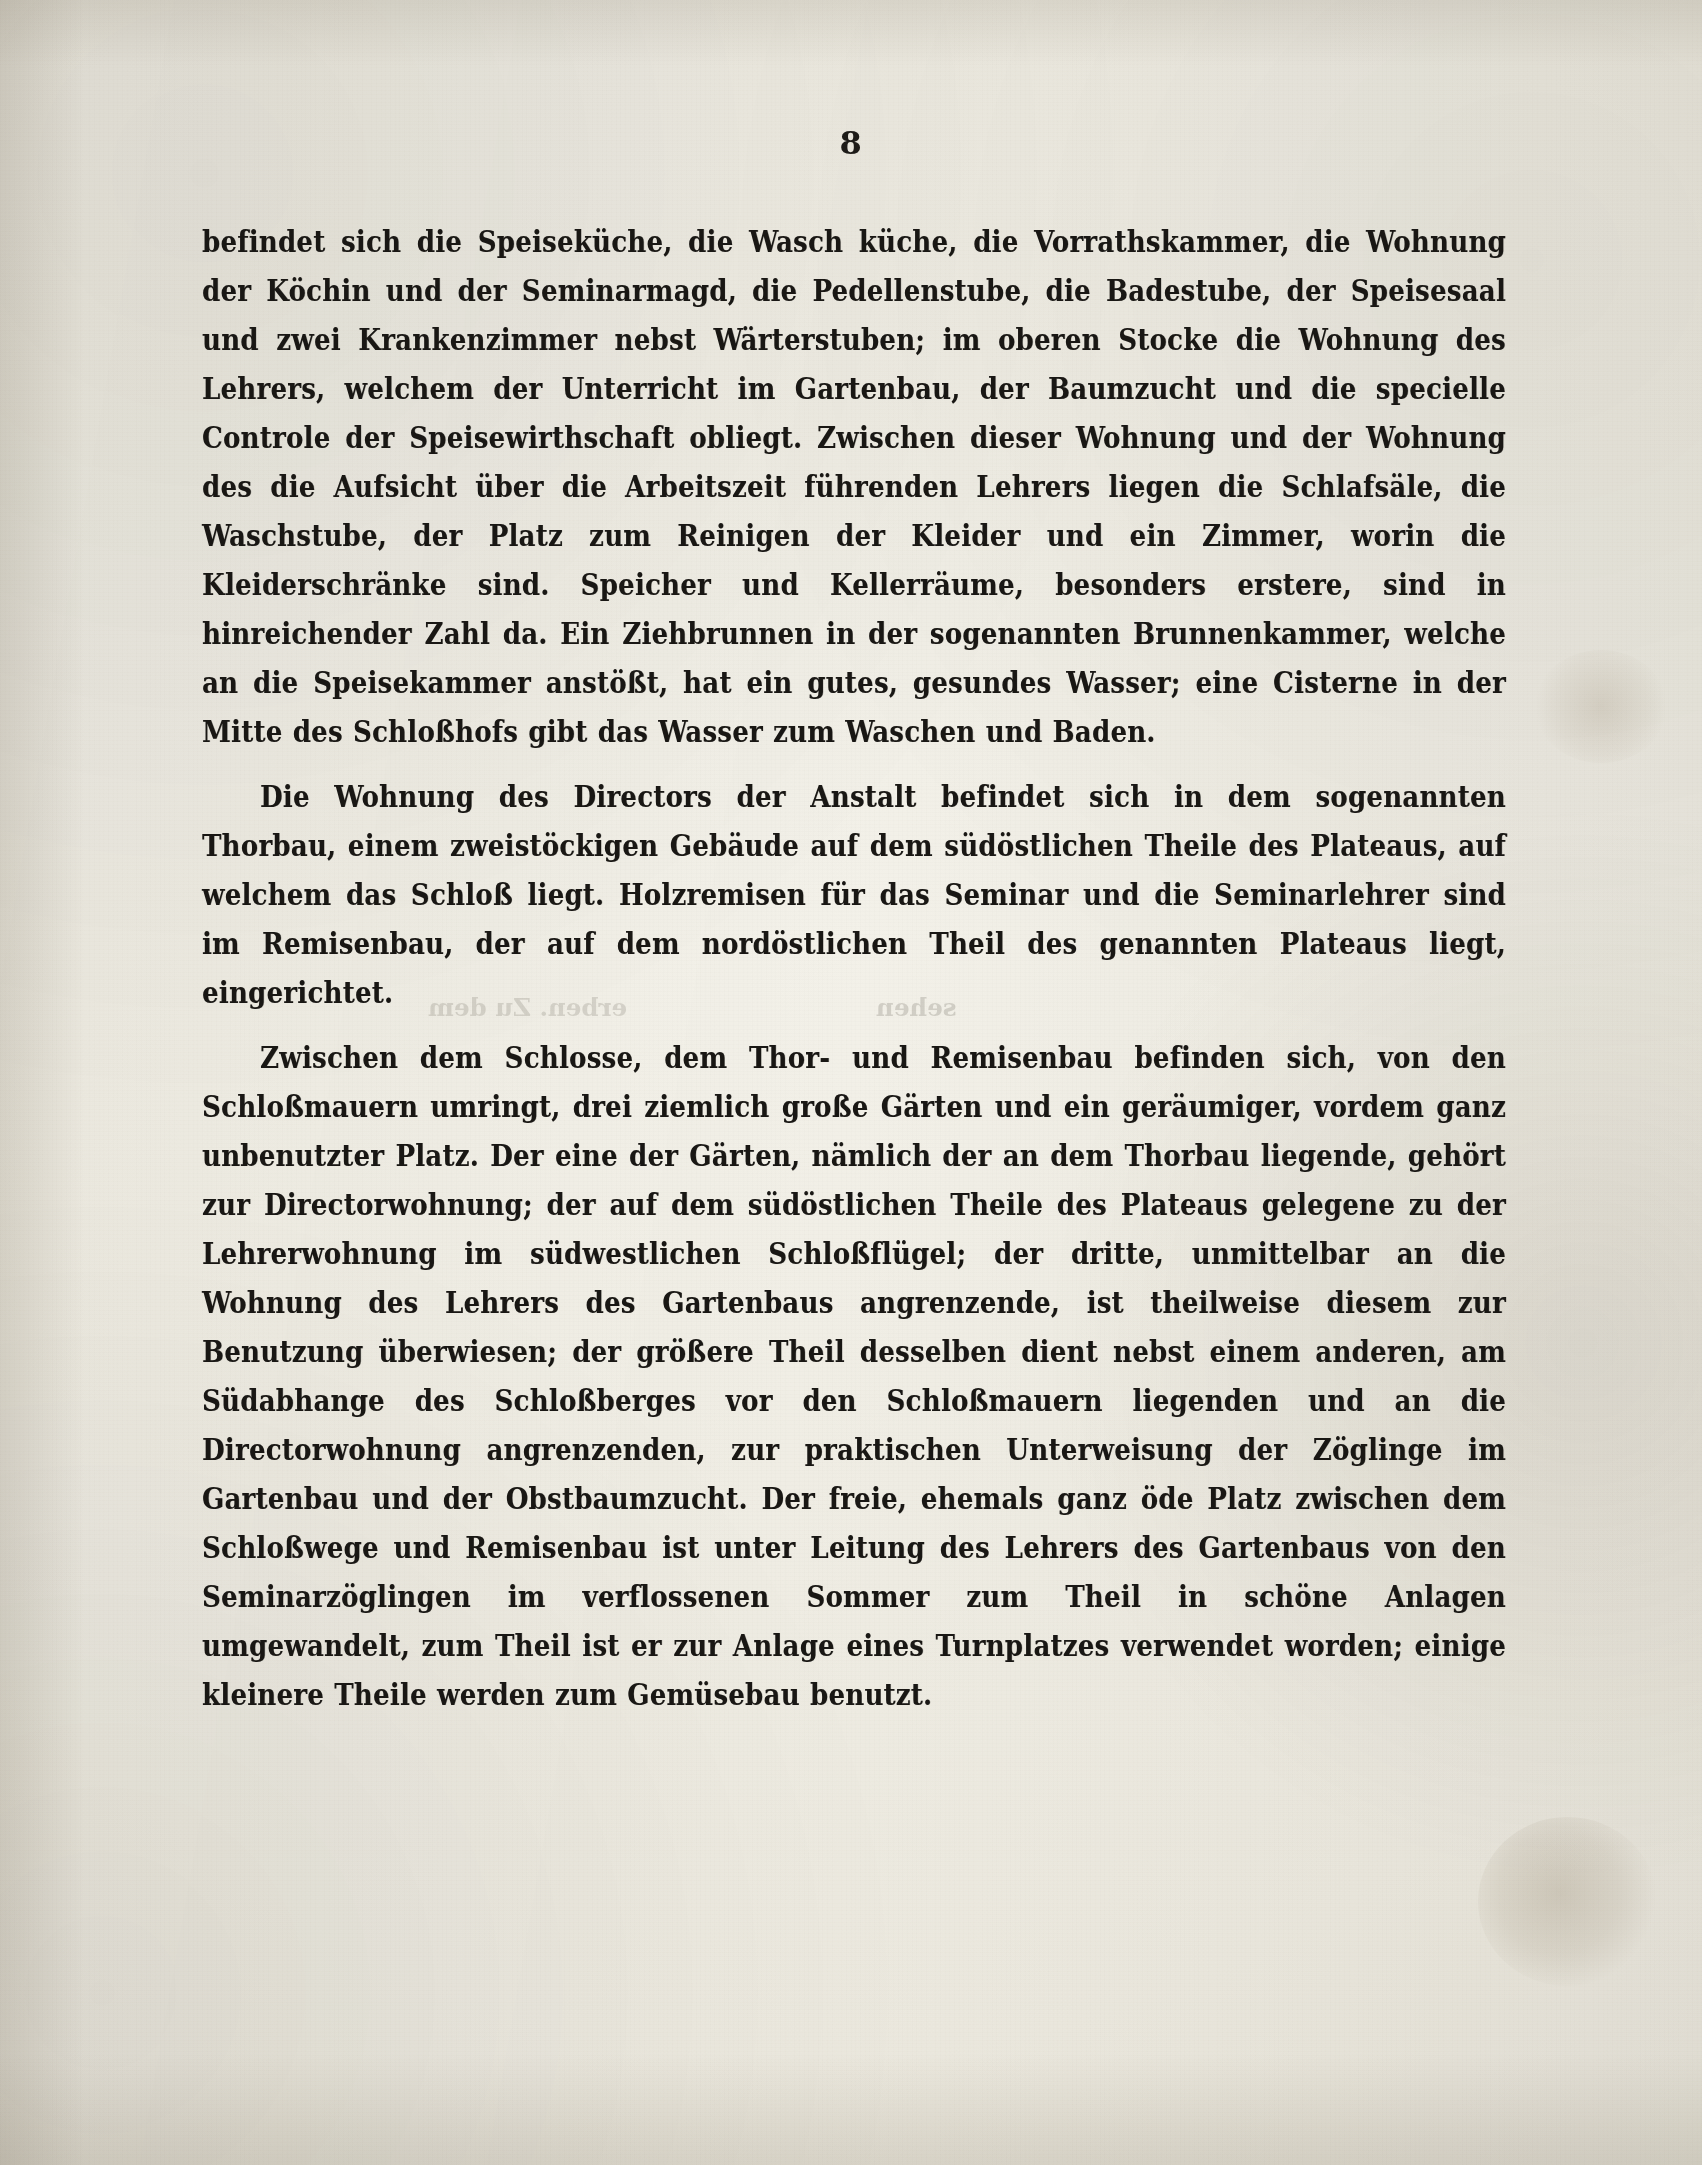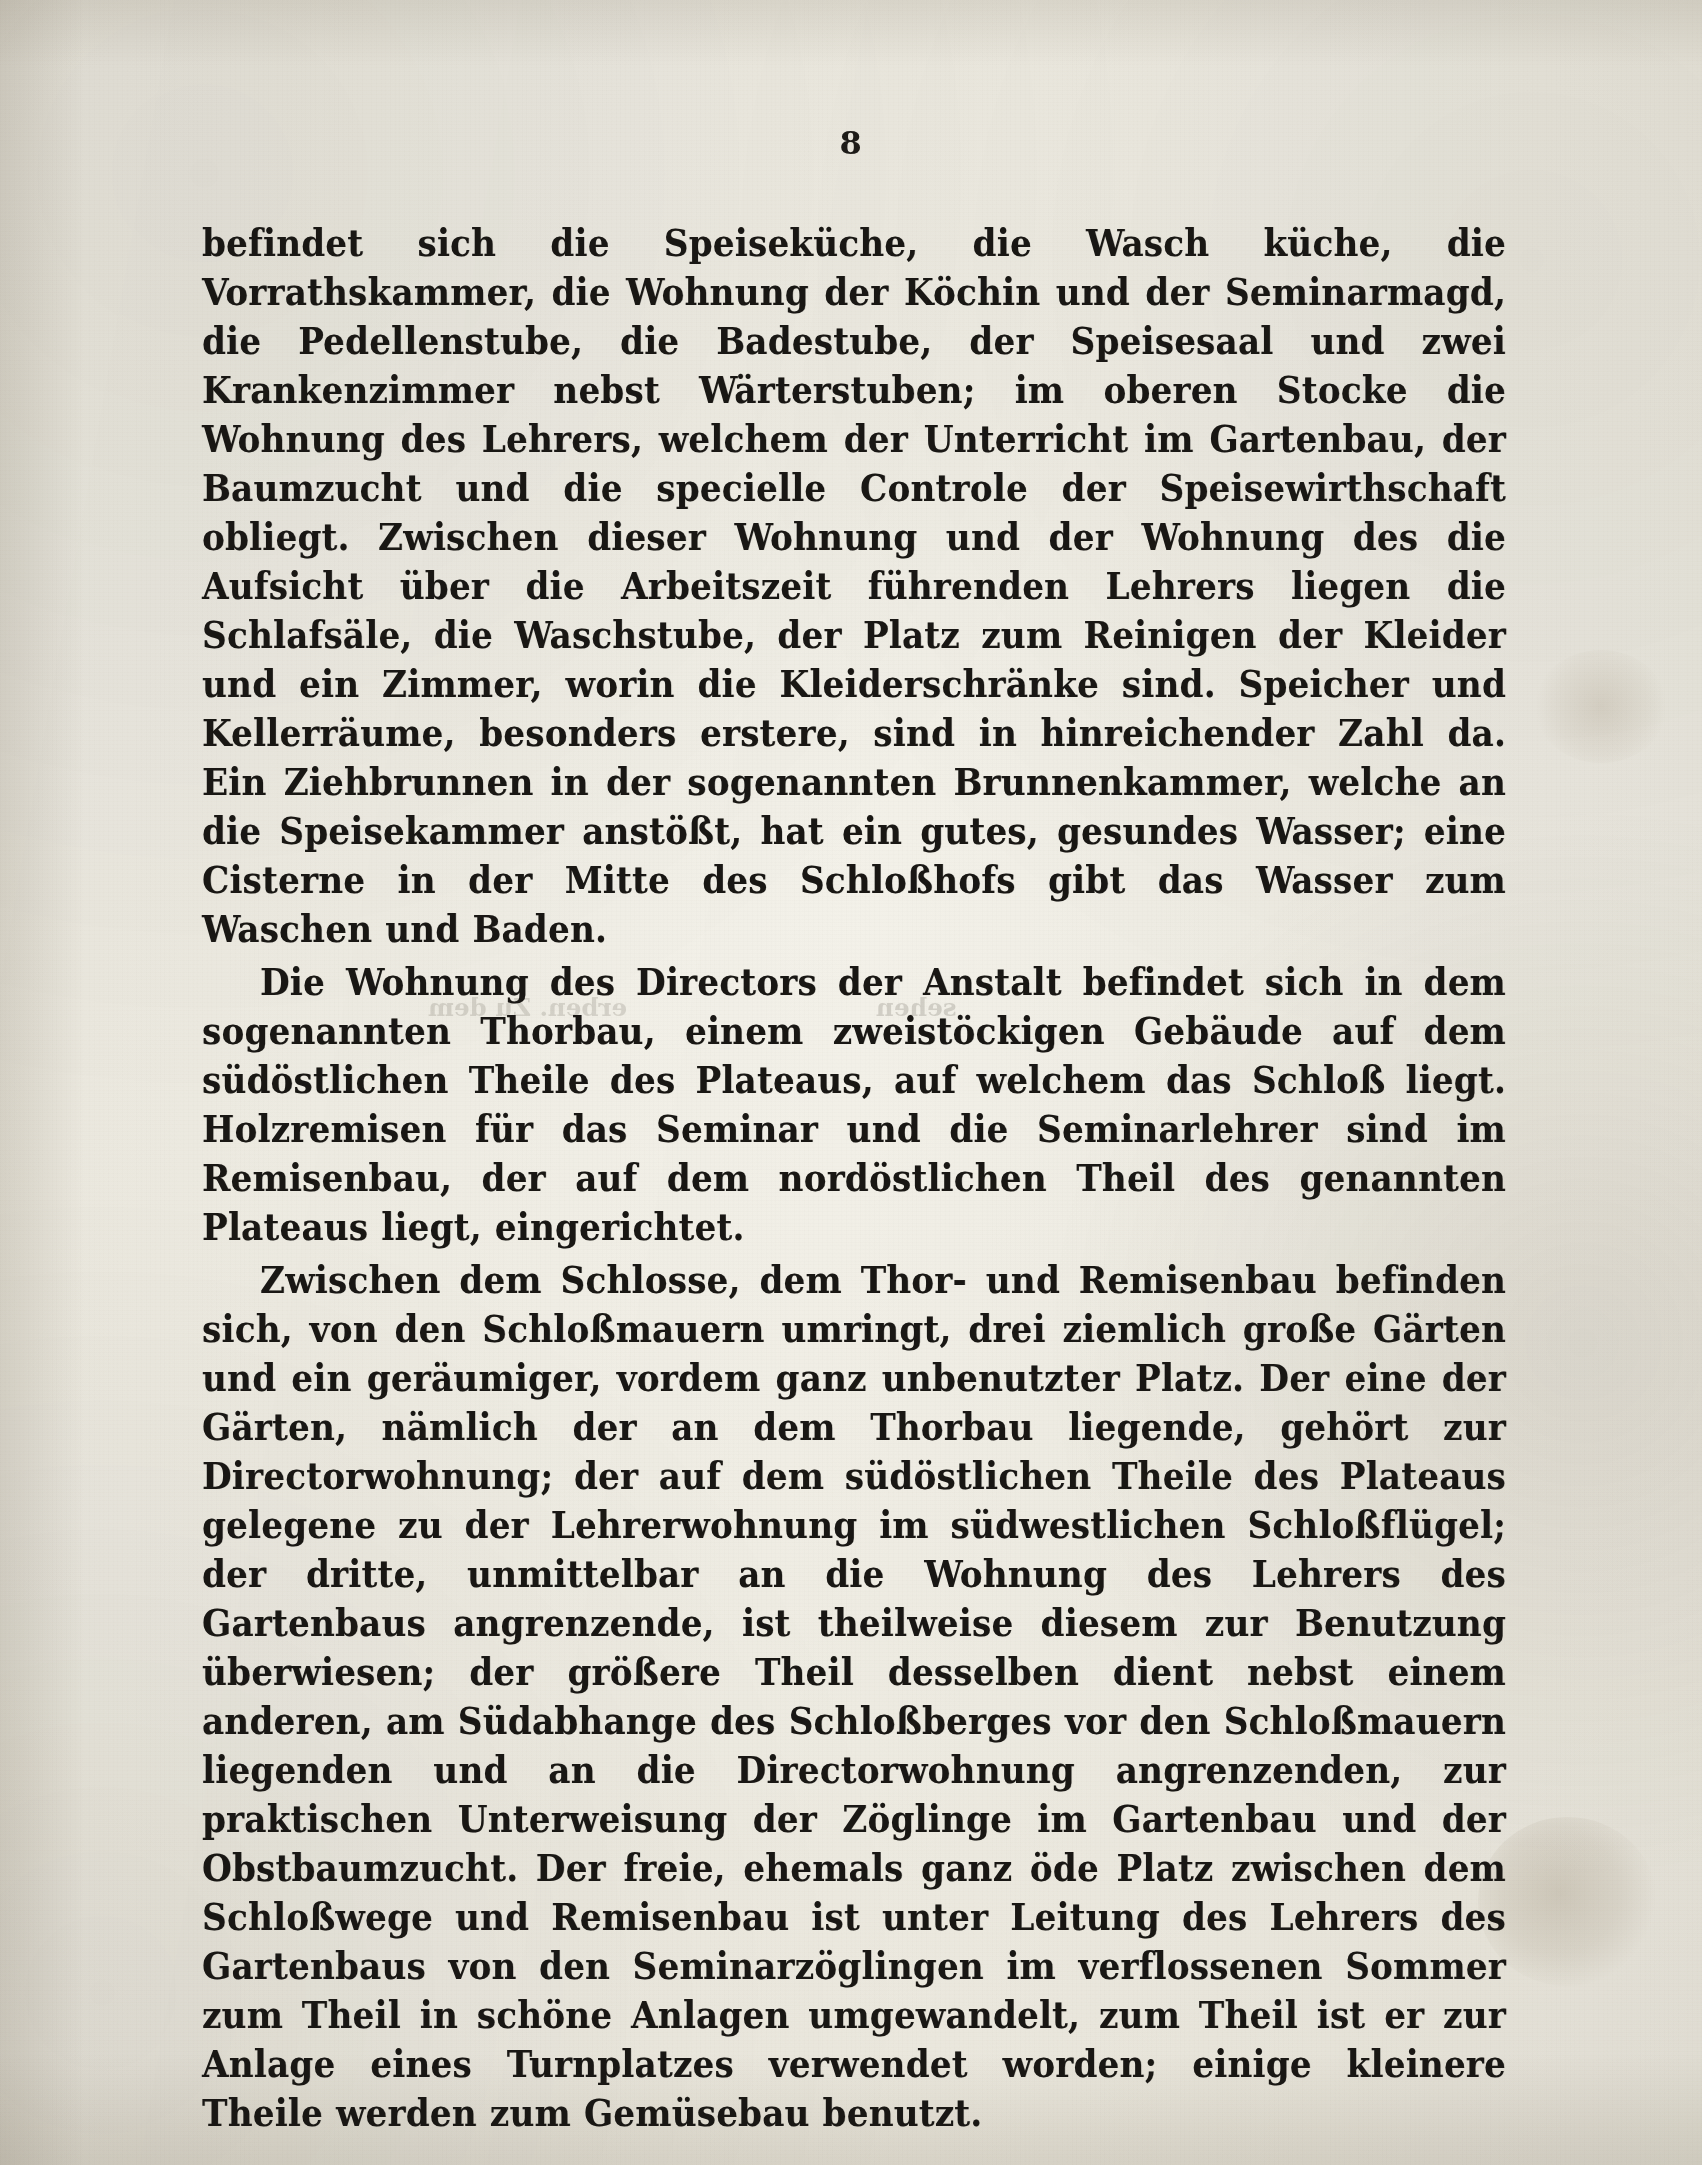--- a/index.html
+++ b/index.html
@@ -78,34 +78,34 @@
   }
   .textblock {
     position: absolute;
     left: 202px;
     top: 218px;
     width: 1304px;
     color: #191714;
   }
   .para {
     margin: 0;
-    font-size: 38px;
+    font-size: 29px;
     line-height: 49px;
     text-align: justify;
     text-justify: inter-word;
     letter-spacing: 0.2px;
     word-spacing: 0.9px;
     
     font-family: "DejaVu Serif", serif;
     font-weight: 700;
     font-stretch: condensed;
     text-shadow: 0.4px 0.3px 0 rgba(30,28,24,0.28);
   }
   .para + .para {
-    margin-top: 4px;
+    margin-top: 16px;
   }
   .para.indent {
     text-indent: 58px;
   }
   .para:last-child {
     text-align: justify;
   }
   
   .ghost {
     position: absolute;

